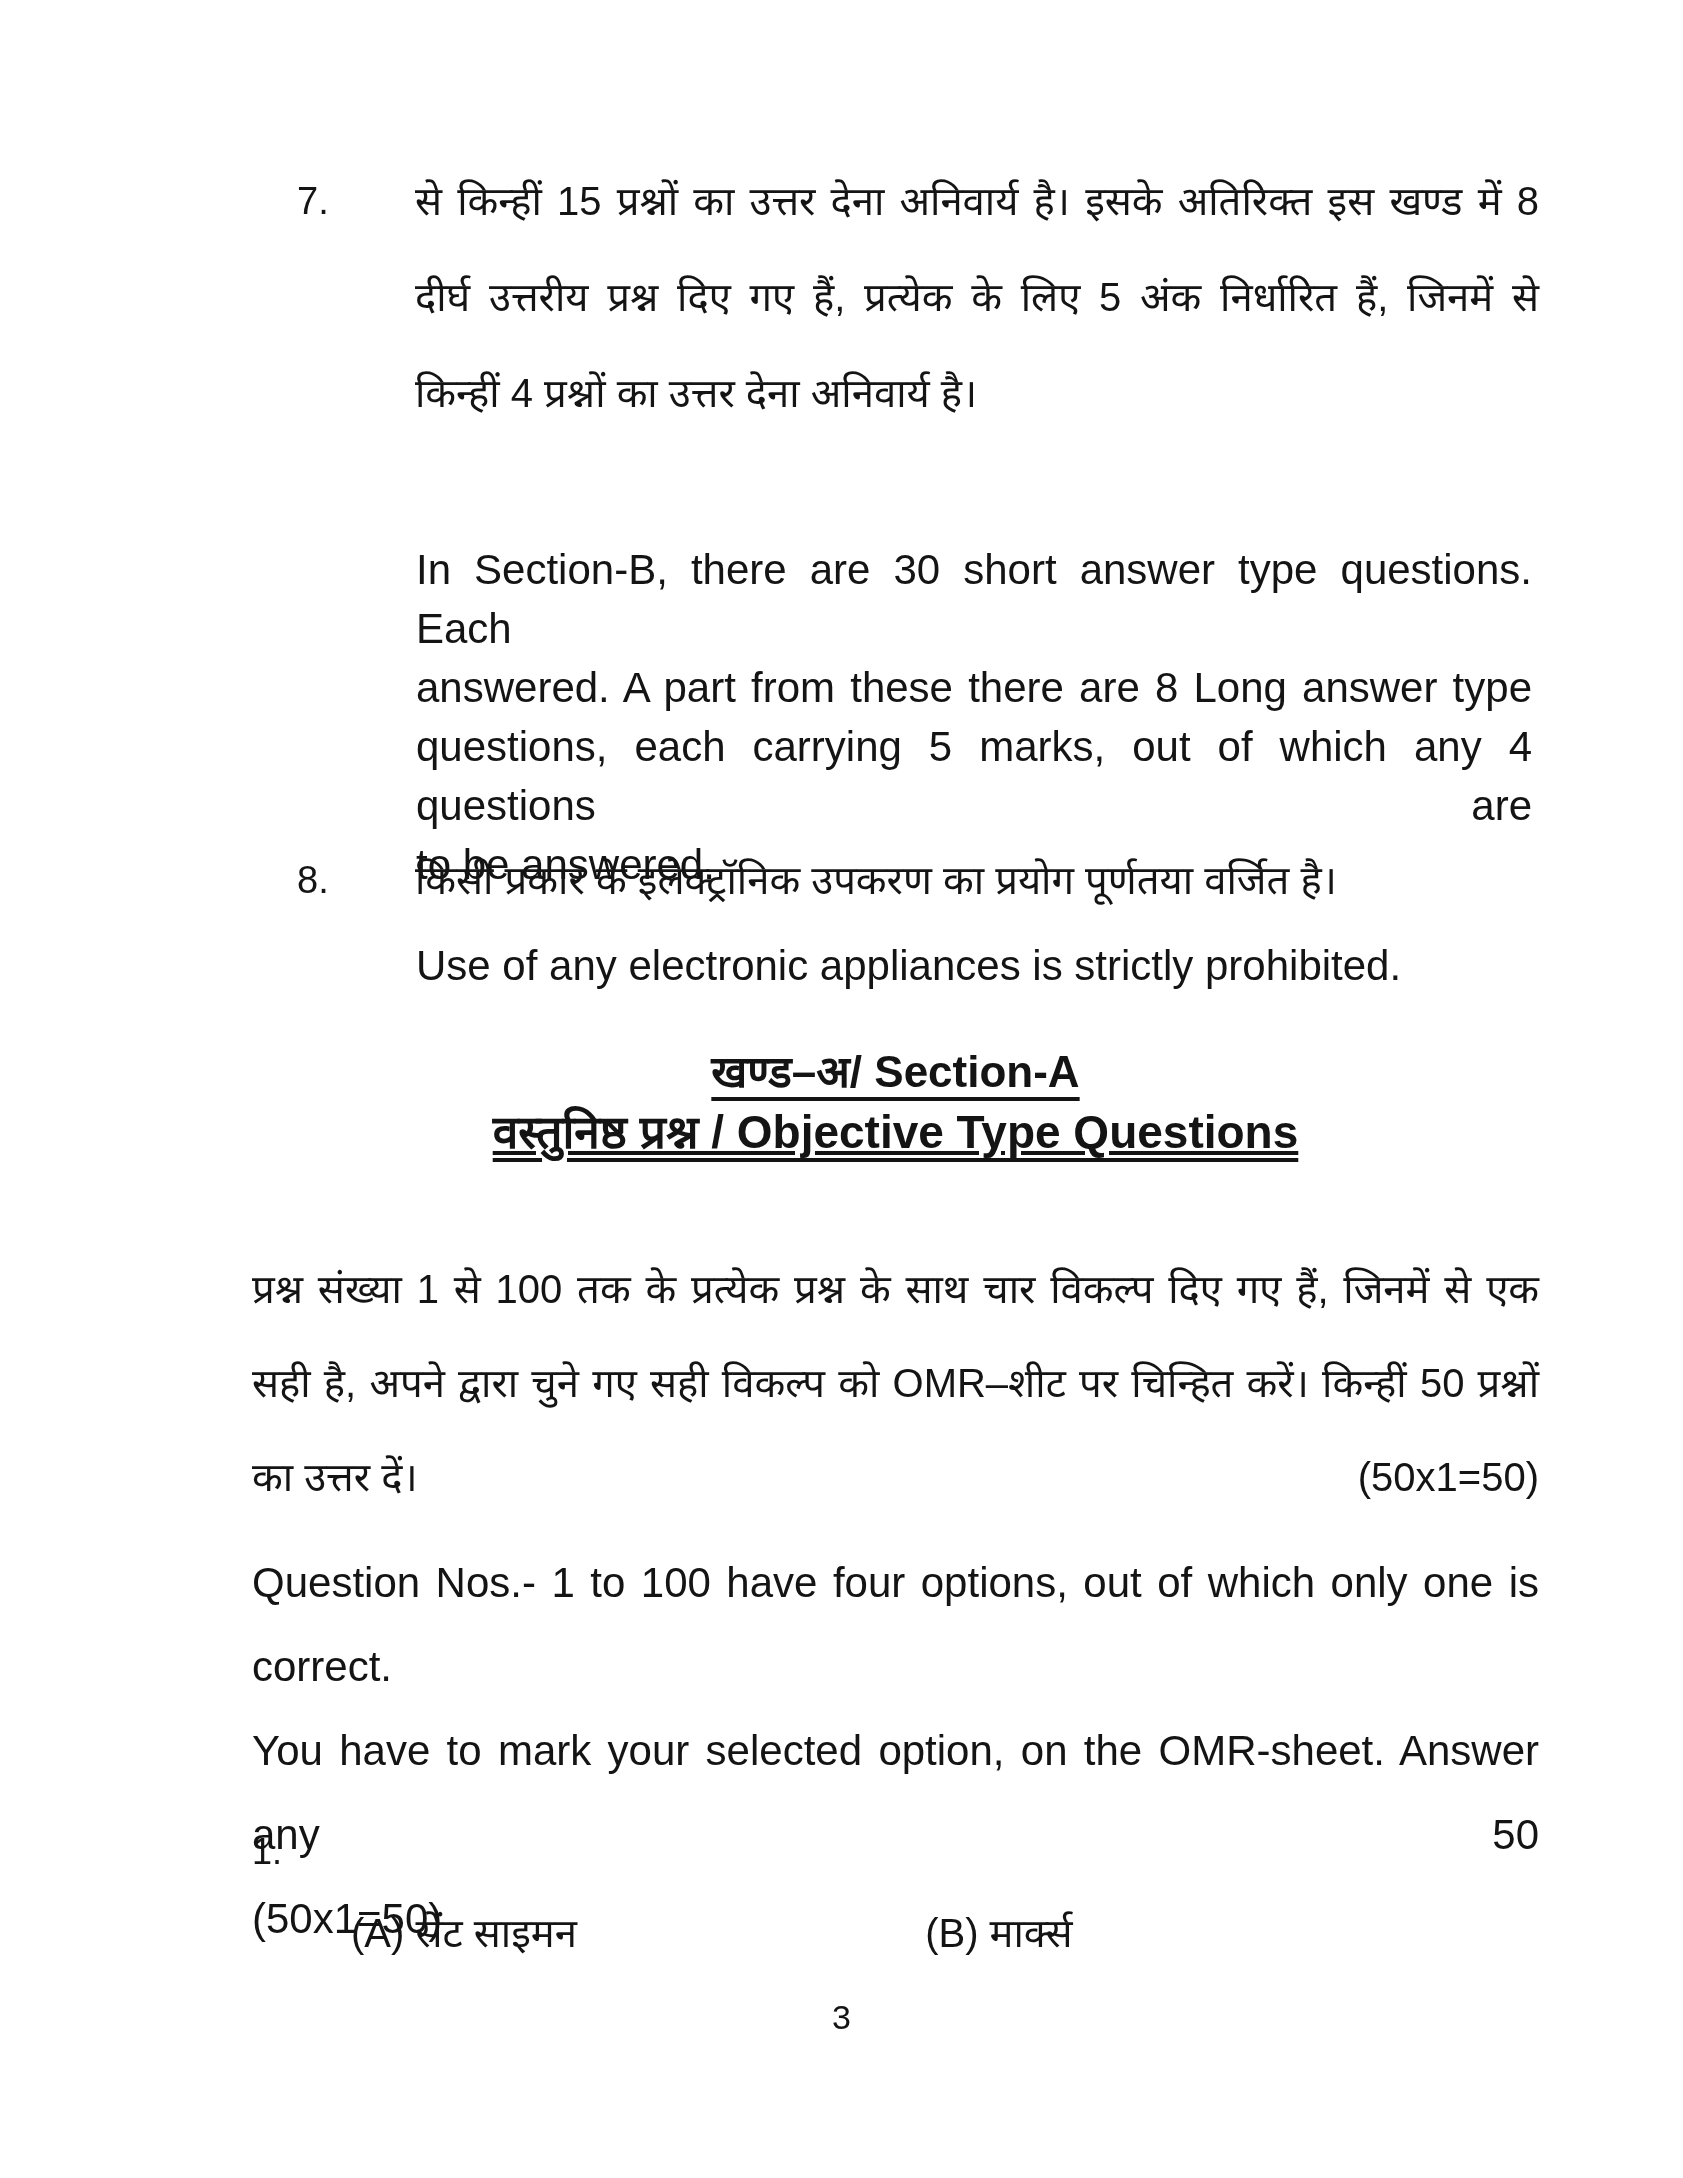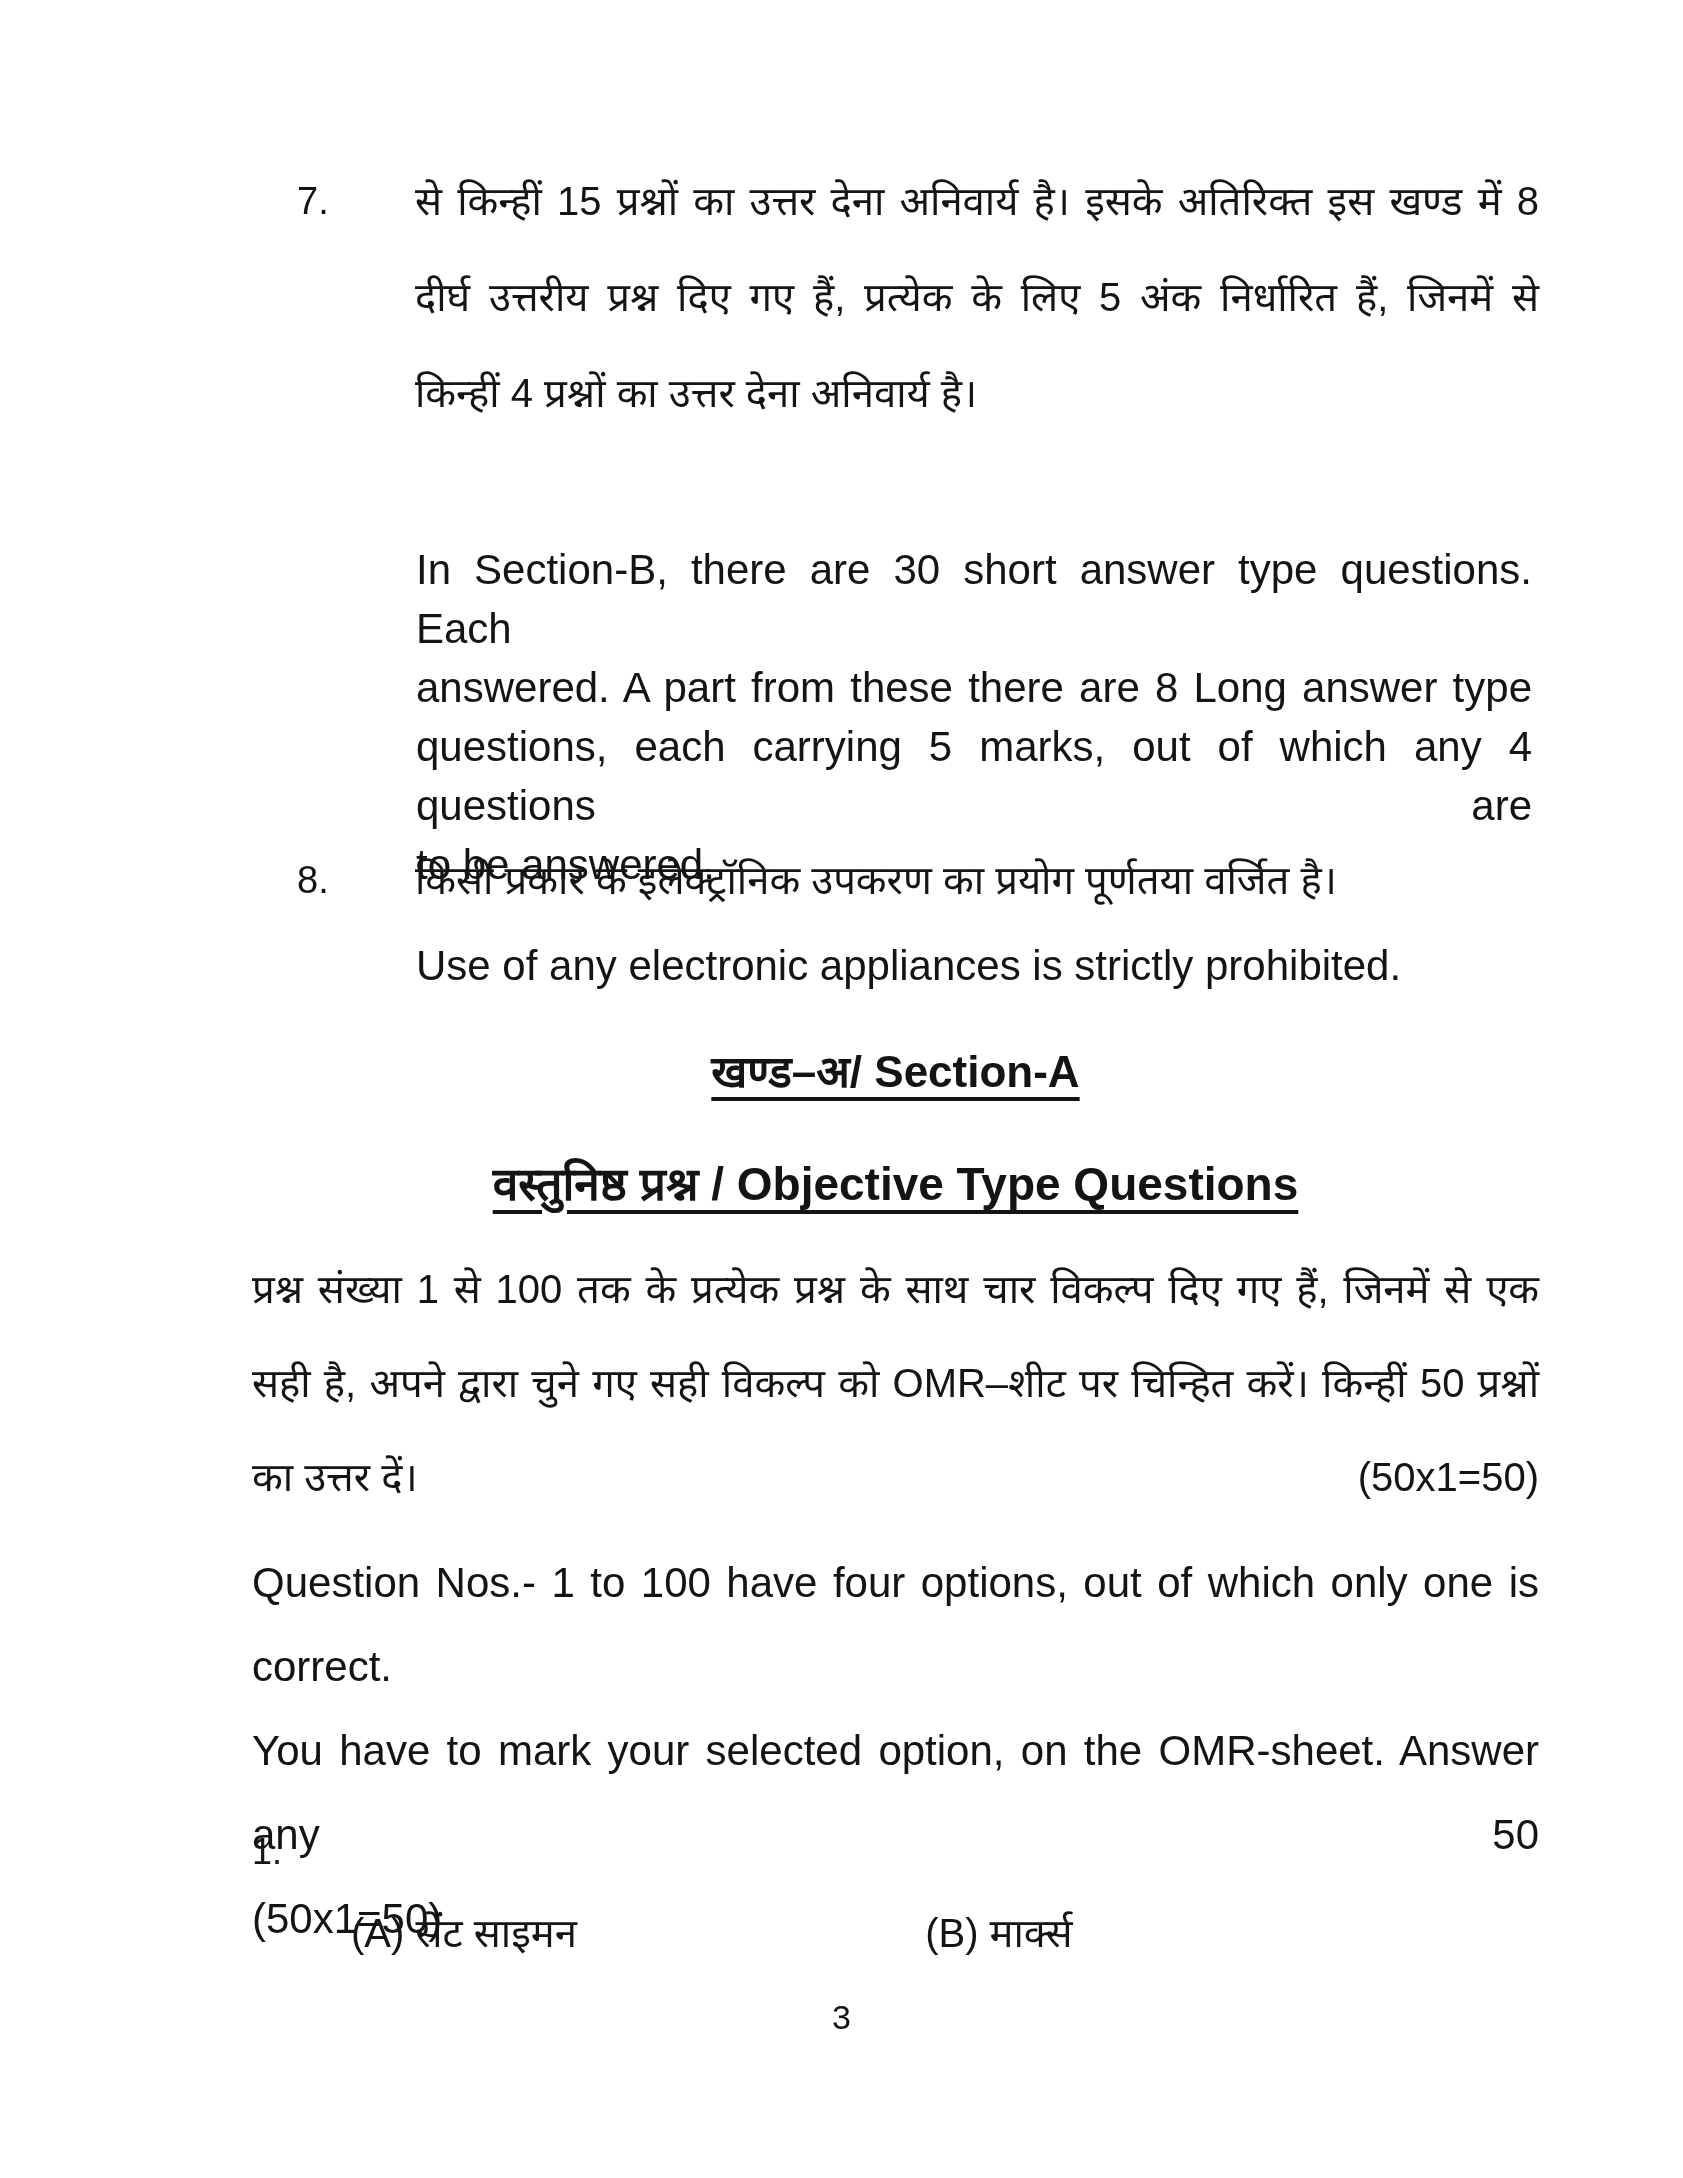--- a/index.html
+++ b/index.html
@@ -70,21 +70,21 @@
     <div class="num" style="line-height:54px;">8.</div>
     <div class="body single-hi">किसी प्रकार के इलेक्ट्रॉनिक उपकरण का प्रयोग पूर्णतया वर्जित है।</div>
   </div>
 
   <div class="abs en-block single-en" style="top:939px;">Use of any electronic appliances is strictly prohibited.</div>
 
   <div class="abs center-head sec-title" style="top:1040px;">
     <span class="head-txt">खण्ड–अ/ Section-A</span>
   </div>
 
-  <div class="abs center-head sec-sub" style="top:1151px;">
+  <div class="abs center-head sec-sub" style="top:1099px;text-decoration:underline;">
     <span class="head-txt">वस्तुनिष्ठ प्रश्न / Objective Type Questions</span>
   </div>
 
   <div class="abs note-hi" style="top:1242px;">
     <div class="jline">प्रश्न संख्या 1 से 100 तक के प्रत्येक प्रश्न के साथ चार विकल्प दिए गए हैं, जिनमें से एक</div>
     <div class="jline">सही है, अपने द्वारा चुने गए सही विकल्प को OMR–शीट पर चिन्हित करें। किन्हीं 50 प्रश्नों</div>
     <div class="split-row">
       <span>का उत्तर दें।</span>
       <span>(50x1=50)</span>
     </div>

